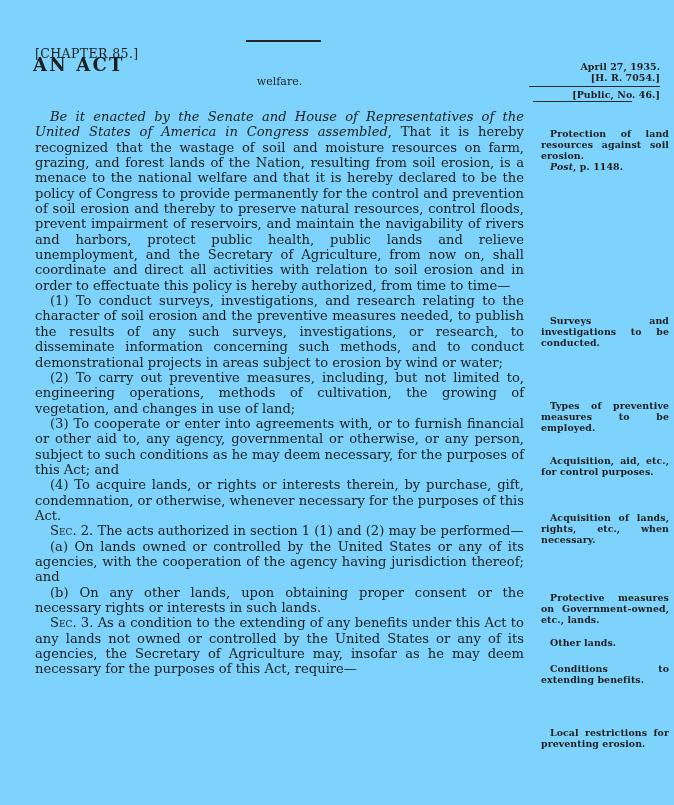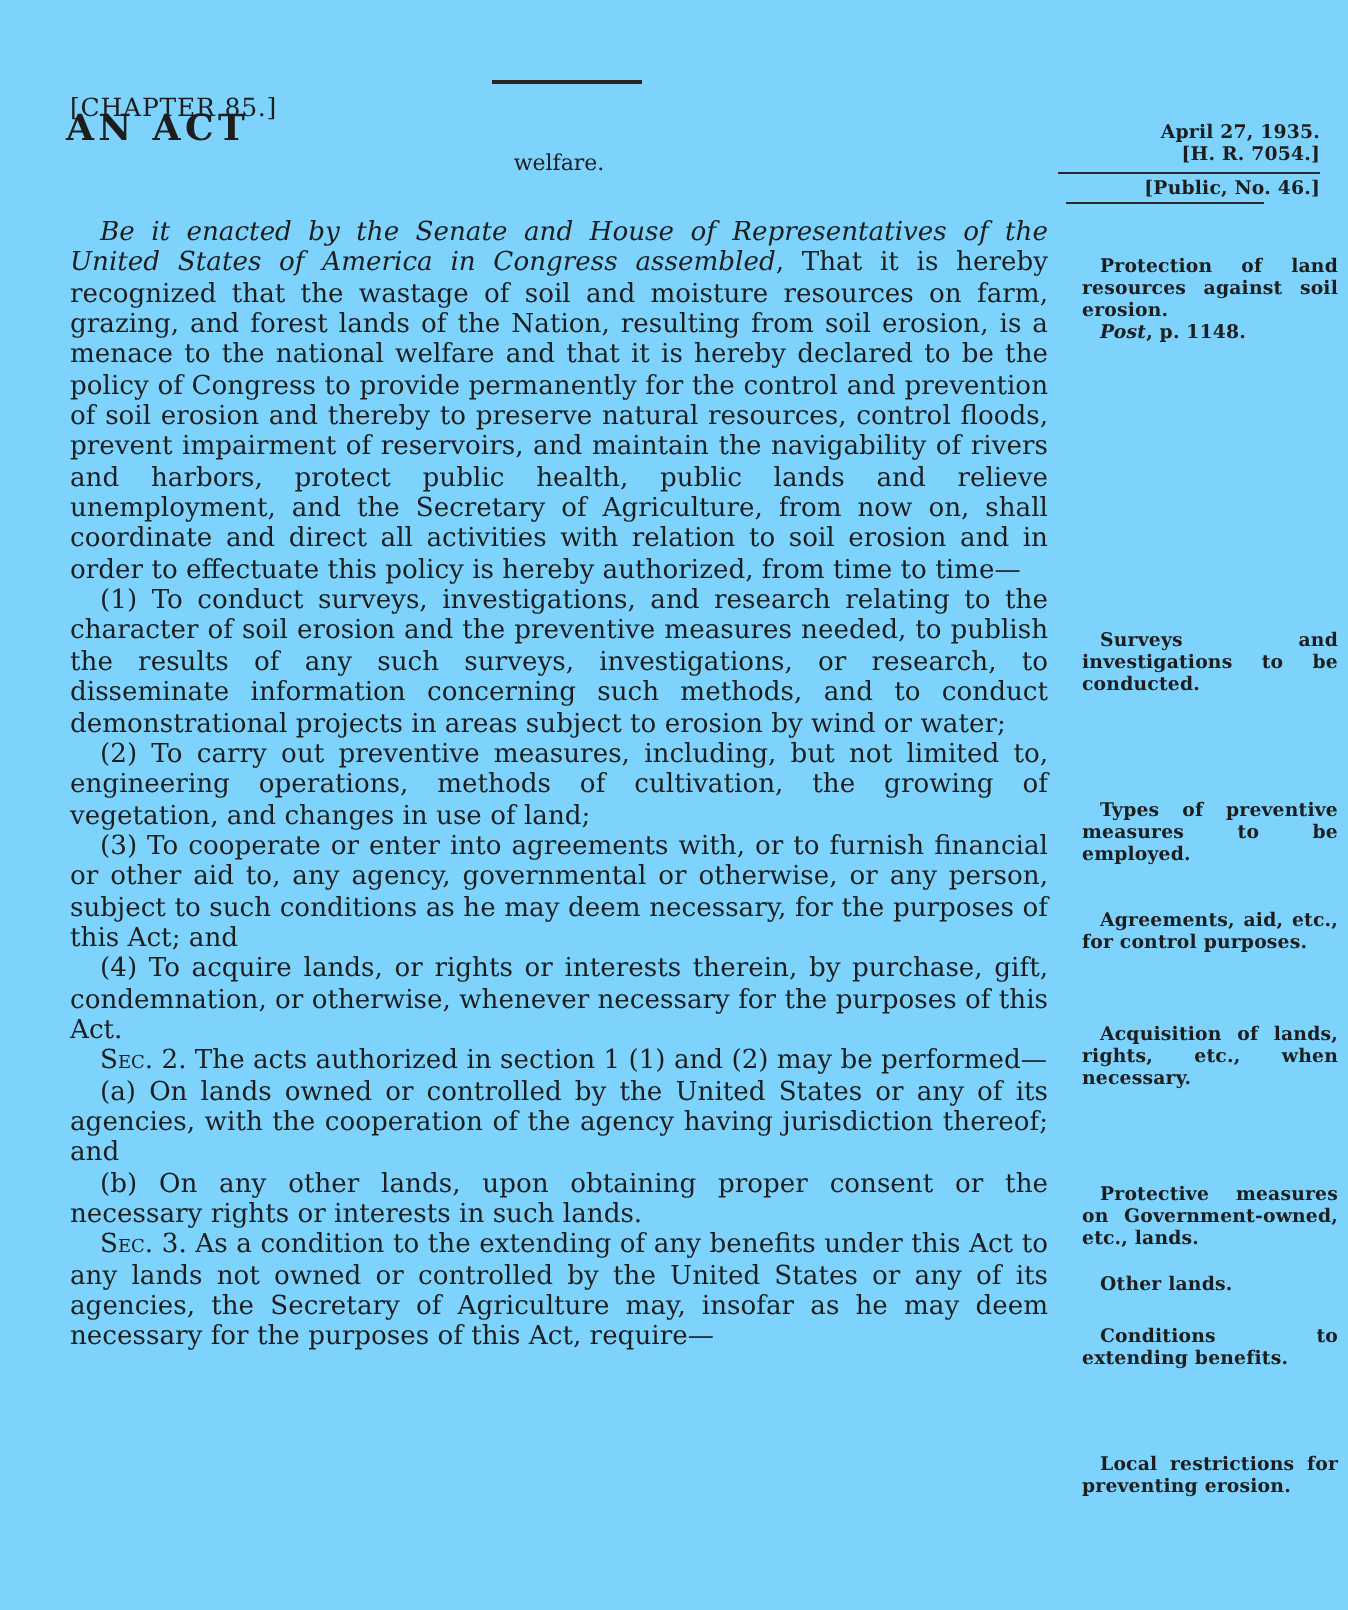--- a/index.html
+++ b/index.html
@@ -104,21 +104,21 @@
     <span class="note-ref"><span class="it">Post</span><span>, p. 1148.</span></span>
   </div>
 
   <div class="abs sidefont margin-note note-2">
     <span class="note-text">Surveys and investigations to be conducted.</span>
   </div>
   <div class="abs sidefont margin-note note-3">
     <span class="note-text">Types of preventive measures to be employed.</span>
   </div>
   <div class="abs sidefont margin-note note-4">
-    <span class="note-text">Agreements, aid, etc., for control purposes.</span>
+    <span class="note-text">Acquisition, aid, etc., for control purposes.</span>
   </div>
   <div class="abs sidefont margin-note note-5">
     <span class="note-text">Acquisition of lands, rights, etc., when necessary.</span>
   </div>
   <div class="abs sidefont margin-note note-6">
     <span class="note-text">Protective measures on Government-owned, etc., lands.</span>
   </div>
   <div class="abs sidefont margin-note note-7">
     <span class="note-text">Other lands.</span>
   </div>

